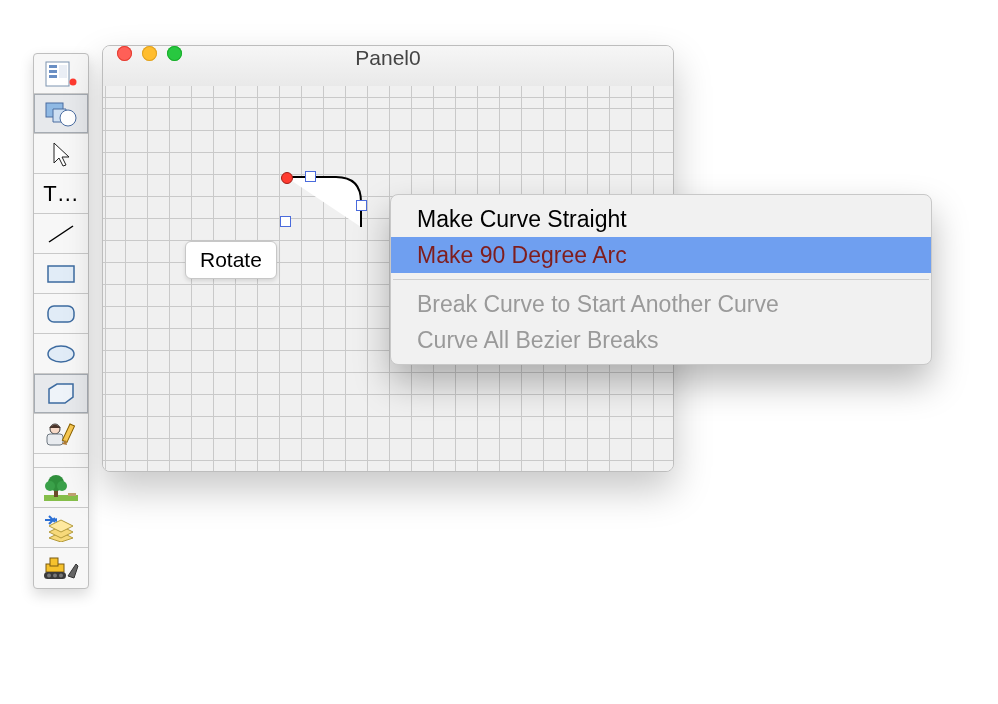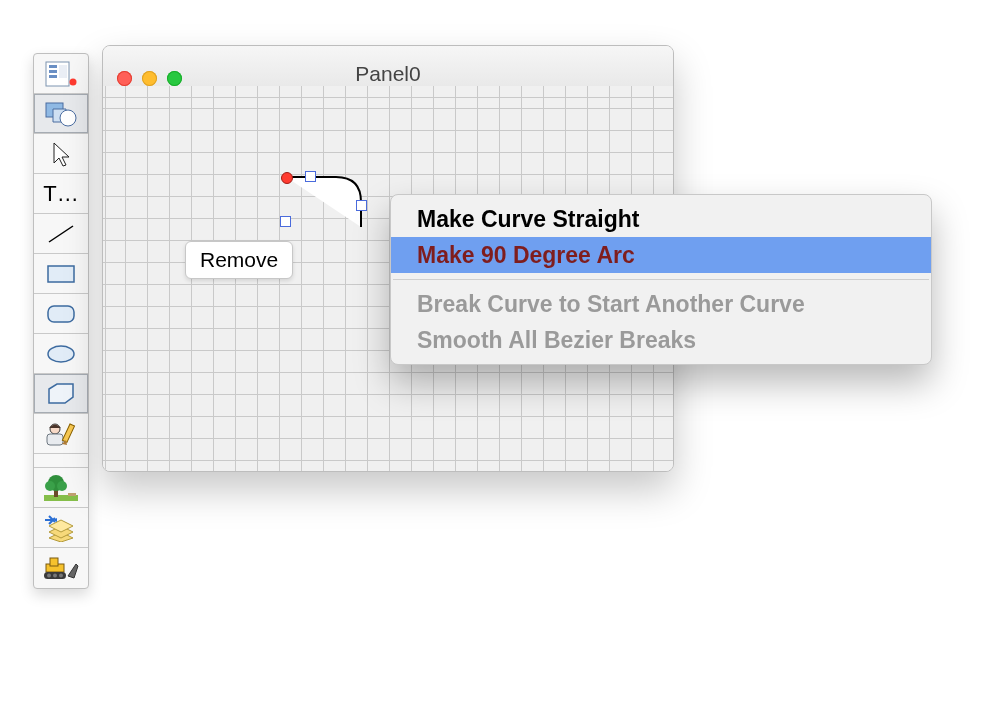--- a/index.html
+++ b/index.html
@@ -56,21 +56,21 @@
     height: 425px;
     border: 1px solid #bdbdbd;
     border-radius: 8px;
     background: #f2f2f2;
     box-shadow: 0 18px 38px rgba(0,0,0,0.22);
     overflow: hidden;
   }
   .titlebar {
     height: 40px;
     display: flex;
-    align-items: flex-end;
+    align-items: flex-start;
     background: linear-gradient(#f6f6f6, #e9e9e9);
     border-bottom: 1px solid #cfcfcf;
     position: relative;
   }
   .traffic {
     display: flex;
     gap: 10px;
     padding-left: 14px;
   }
   .traffic .dot {
@@ -149,21 +149,20 @@
     border-radius: 8px;
     box-shadow: 0 18px 36px rgba(0,0,0,0.28);
     padding: 6px 0;
   }
   .menu-item {
     font-size: 23px;
     line-height: 36px;
     padding: 0 26px;
     color: #000;
     cursor: default;
-    font-weight: bold;
   }
   .menu-item.disabled { color: #9a9a9a; }
   .menu-item.highlighted {
     background: #6f9ff0;
     color: #7f1d1d;
   }
   .menu-sep {
     height: 1px;
     margin: 6px 2px;
     background: #cfcfcf;
@@ -286,35 +285,35 @@
       <div class="dot red"></div>
       <div class="dot yellow"></div>
       <div class="dot green"></div>
     </div>
     <div class="title-text">Panel0</div>
   </div>
 
   <div class="canvas">
 
     <div class="tooltip">
-      <span>Remove</span>
+      <span>Rotate</span>
     </div>
 
     <div class="shape">
       <svg width="120" height="100">
         <path d="M5 5 L55 5 Q80 5 80 30 L80 55" fill="#fff" stroke="#000" stroke-width="2"></path>
       </svg>
       <div class="anchor-sel" style="left:0px; top:0px;"></div>
       <div class="handle" style="left:24px; top:-1px;"></div>
       <div class="handle" style="left:-1px; top:44px;"></div>
       <div class="handle" style="left:75px; top:28px;"></div>
     </div>
 
   </div>
 </div>
 
 <div class="context-menu" id="ctx">
     <div class="menu-item">Make Curve Straight</div>
     <div class="menu-item highlighted">Make 90 Degree Arc</div>
     <div class="menu-sep"></div>
     <div class="menu-item disabled">Break Curve to Start Another Curve</div>
-    <div class="menu-item disabled">Smooth All Bezier Breaks</div>
+    <div class="menu-item disabled">Curve All Bezier Breaks</div>
   </div>
 
 </body></html>

